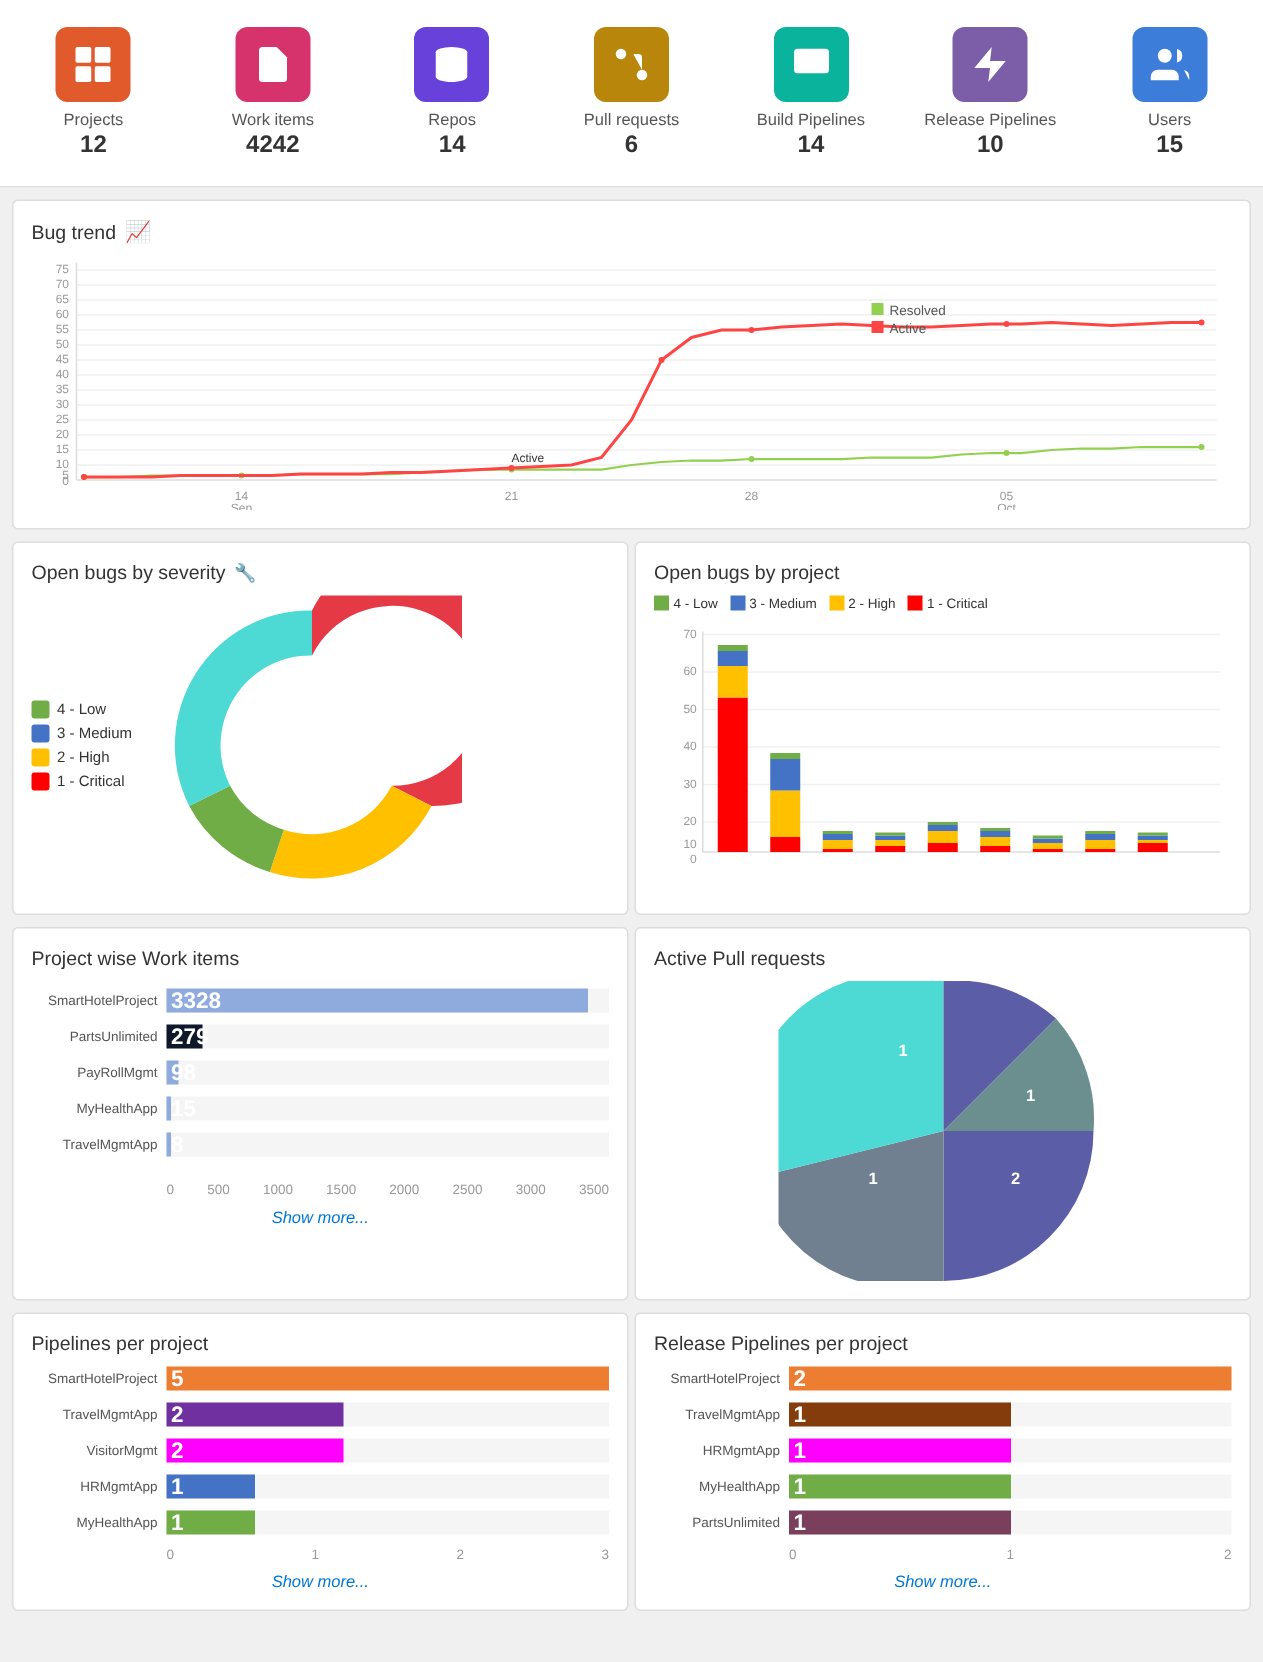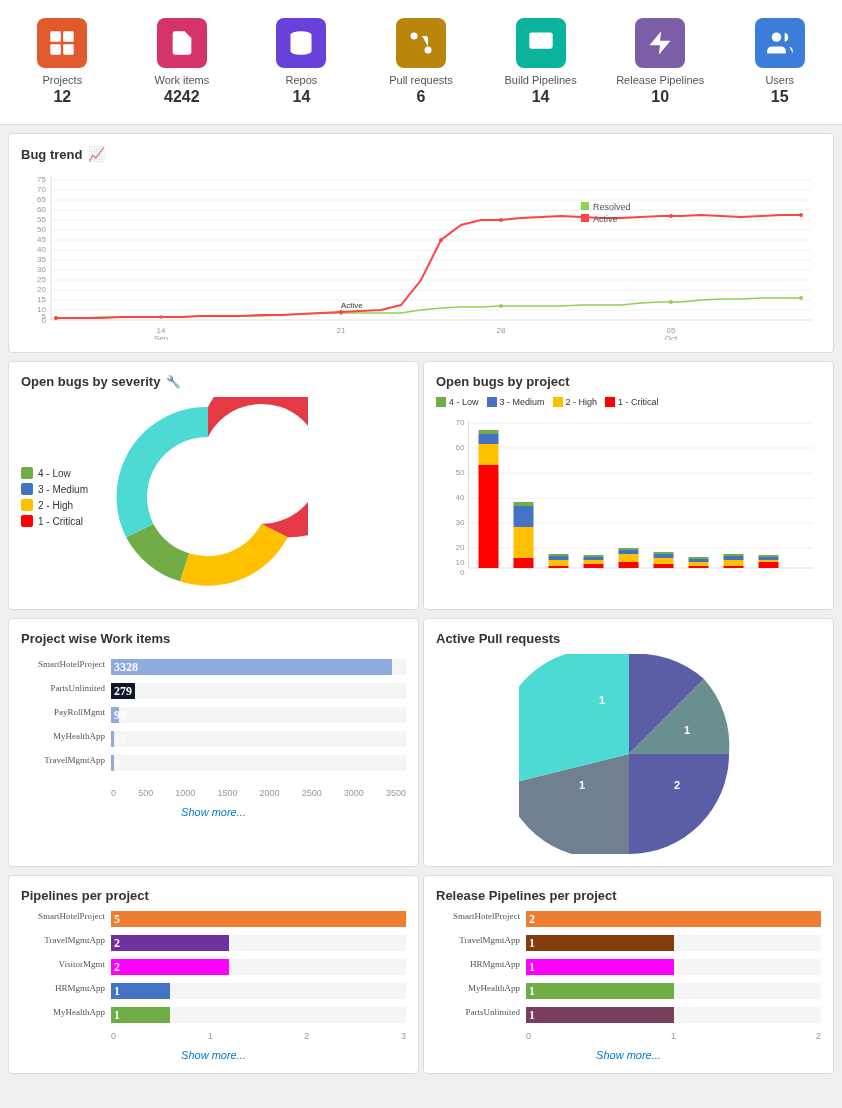--- a/index.html
+++ b/index.html
@@ -38,21 +38,21 @@
     .dashboard { padding: 8px; display: flex; flex-direction: column; gap: 8px; }
 
     .chart-panel {
       background: #fff;
       border: 1px solid #ddd;
       border-radius: 4px;
       padding: 12px;
     }
     .chart-title {
       font-size: 13px;
-      font-weight: bold;
+      font-weight: normal;
       color: #333;
       margin-bottom: 8px;
       display: flex;
       align-items: center;
       gap: 6px;
     }
 
     .row-panels { display: flex; gap: 4px; }
     .half-panel { flex: 1; background: #fff; border: 1px solid #ddd; border-radius: 4px; padding: 12px; }
 
@@ -62,25 +62,25 @@
     
     .donut-container { display: flex; align-items: center; gap: 20px; }
     .legend { display: flex; flex-direction: column; gap: 4px; font-size: 10px; }
     .legend-item { display: flex; align-items: center; gap: 5px; }
     .legend-dot { width: 12px; height: 12px; border-radius: 2px; }
 
     .show-more { text-align: center; font-size: 11px; color: #0078d4; cursor: pointer; margin-top: 8px; font-style: italic; }
 
     
     .hbar-chart { padding: 5px 0; }
-    .hbar-row { display: flex; align-items: flex-start; margin-bottom: 8px; font-family: Liberation Serif, serif; }
+    .hbar-row { display: flex; align-items: center; margin-bottom: 8px; }
     .hbar-label { width: 90px; font-size: 9px; color: #555; text-align: right; padding-right: 6px; white-space: nowrap; overflow: hidden; text-overflow: ellipsis; }
     .hbar-track { flex: 1; position: relative; height: 16px; background: #f5f5f5; }
     .hbar-fill { height: 100%; display: flex; align-items: center; padding-left: 3px; }
-    .hbar-val { font-size: 12px; color: white; font-weight: bold; }
+    .hbar-val { font-size: 15px; color: white; font-weight: bold; }
     .hbar-xaxis { display: flex; justify-content: space-between; font-size: 9px; color: #999; margin-top: 4px; margin-left: 90px; }
 
     .pie-container { display: flex; align-items: center; justify-content: center; height: 200px; }
   </style>
 </head>
 <body>
 
 <div class="top-bar">
 <div class="top-card">
     <div class="icon-box" style="background:#e05a2b;">

